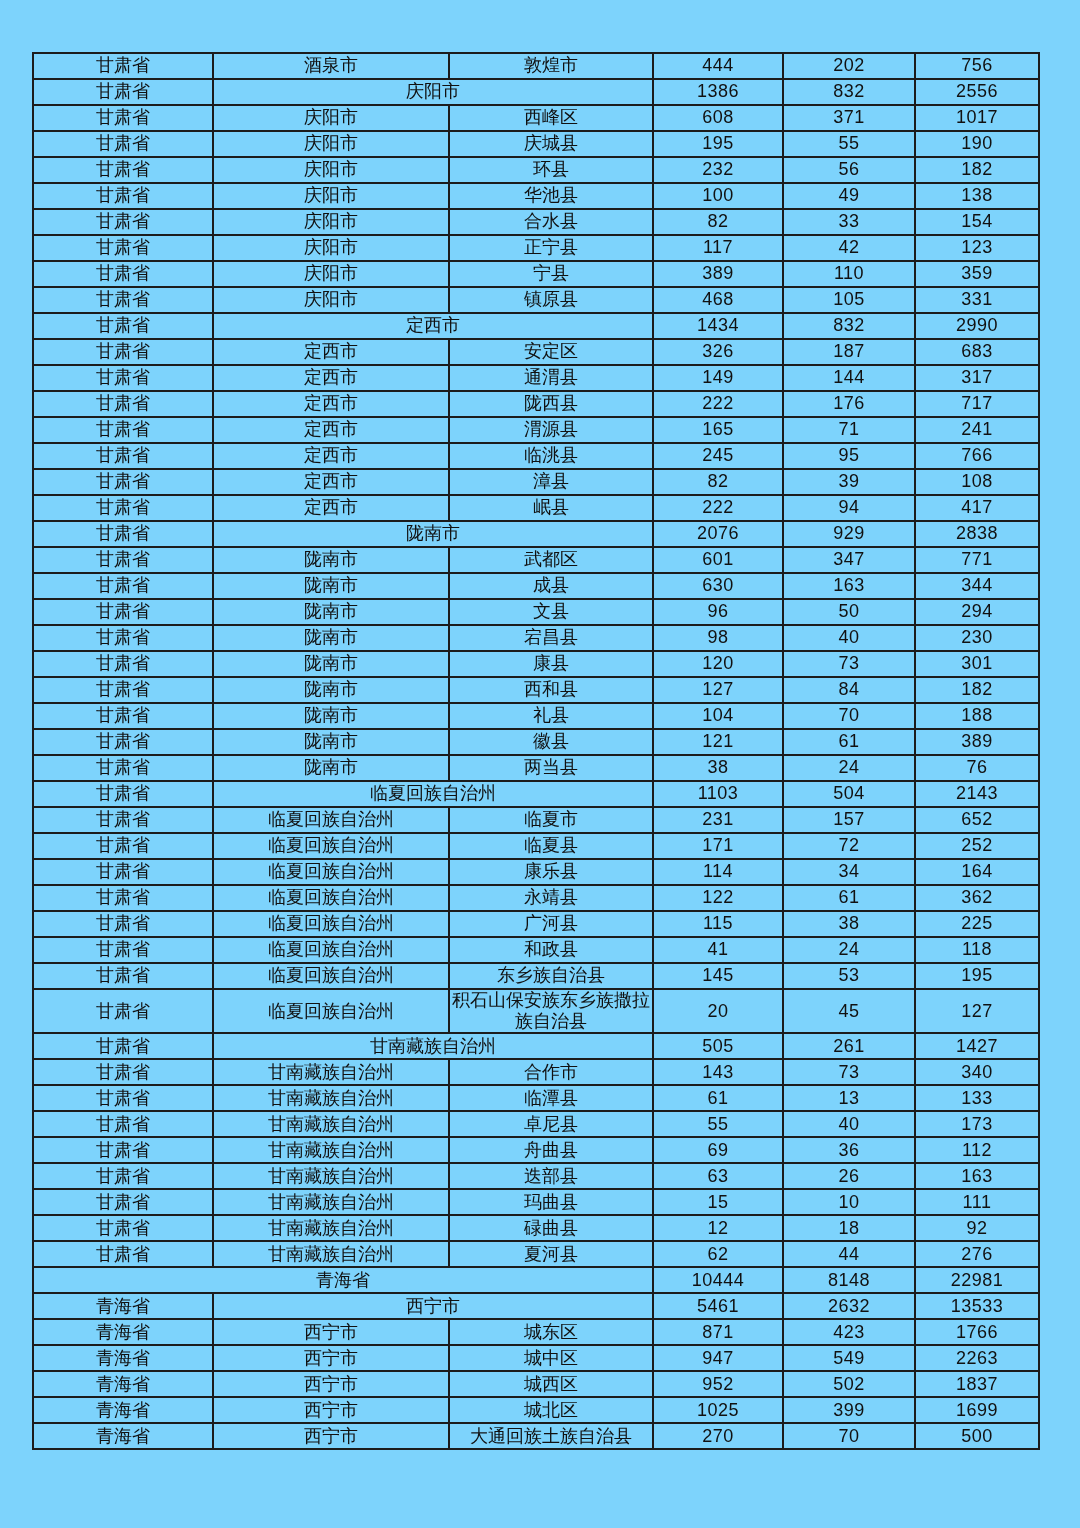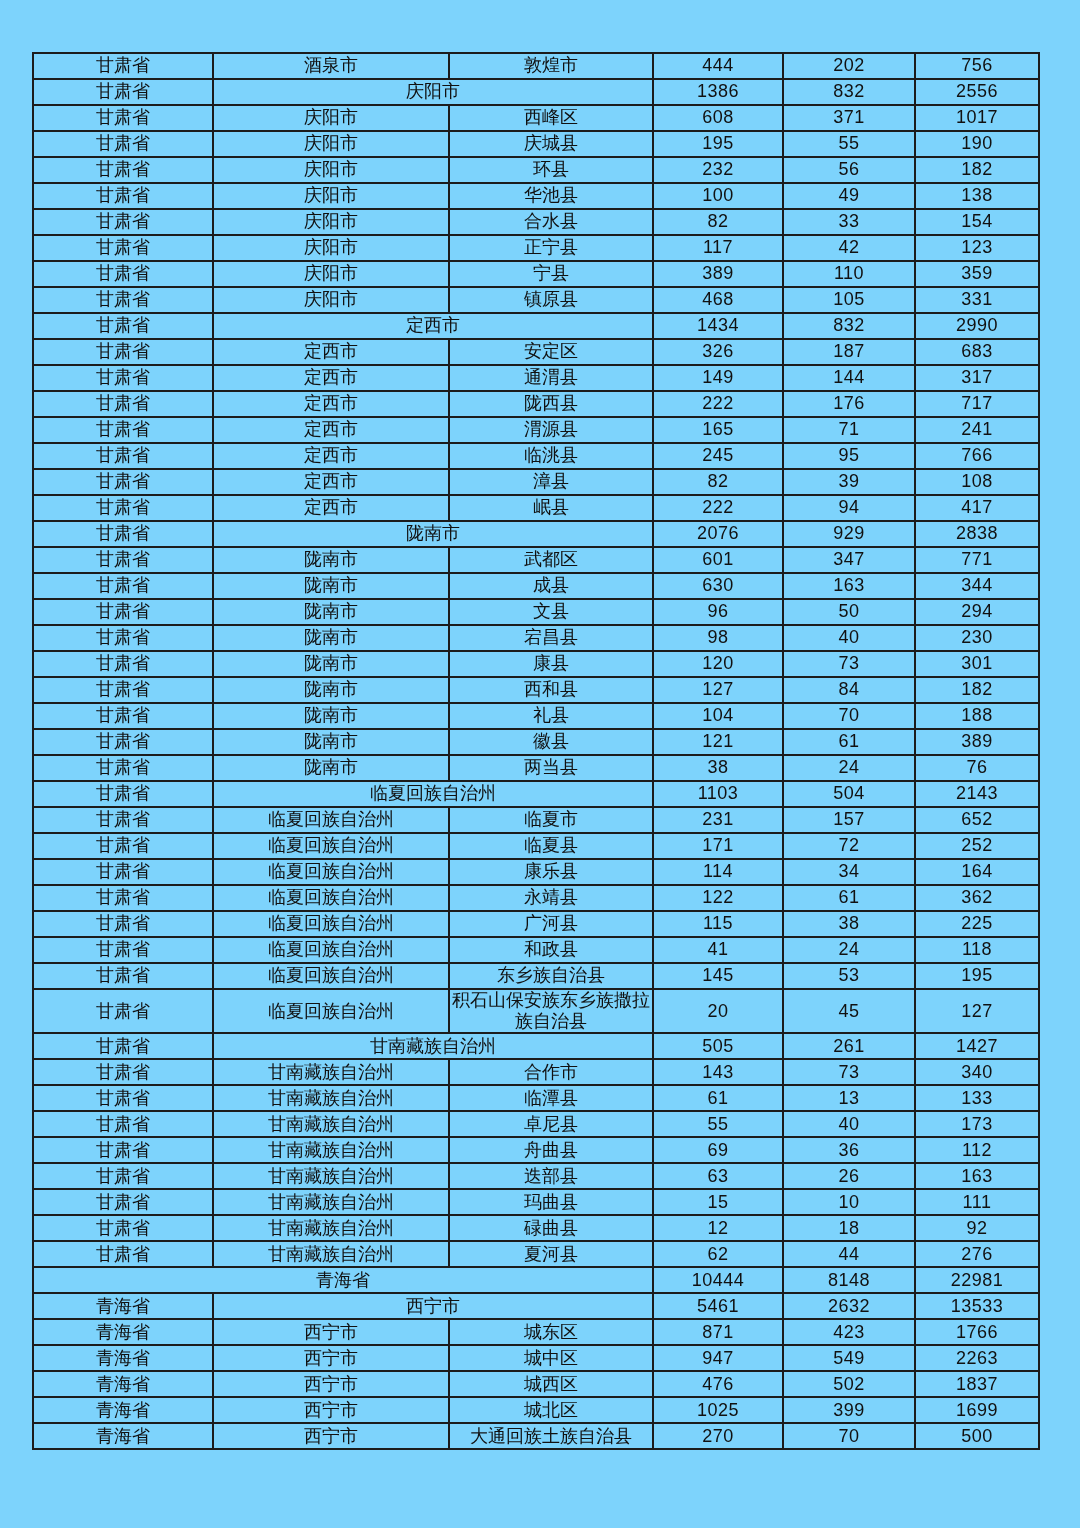--- a/index.html
+++ b/index.html
@@ -451,21 +451,21 @@
           <td>西宁市</td>
           <td>城中区</td>
           <td class="num">947</td>
           <td class="num">549</td>
           <td class="num">2263</td>
         </tr>
         <tr>
           <td>青海省</td>
           <td>西宁市</td>
           <td>城西区</td>
-          <td class="num">476</td>
+          <td class="num">952</td>
           <td class="num">502</td>
           <td class="num">1837</td>
         </tr>
         <tr>
           <td>青海省</td>
           <td>西宁市</td>
           <td>城北区</td>
           <td class="num">1025</td>
           <td class="num">399</td>
           <td class="num">1699</td>

